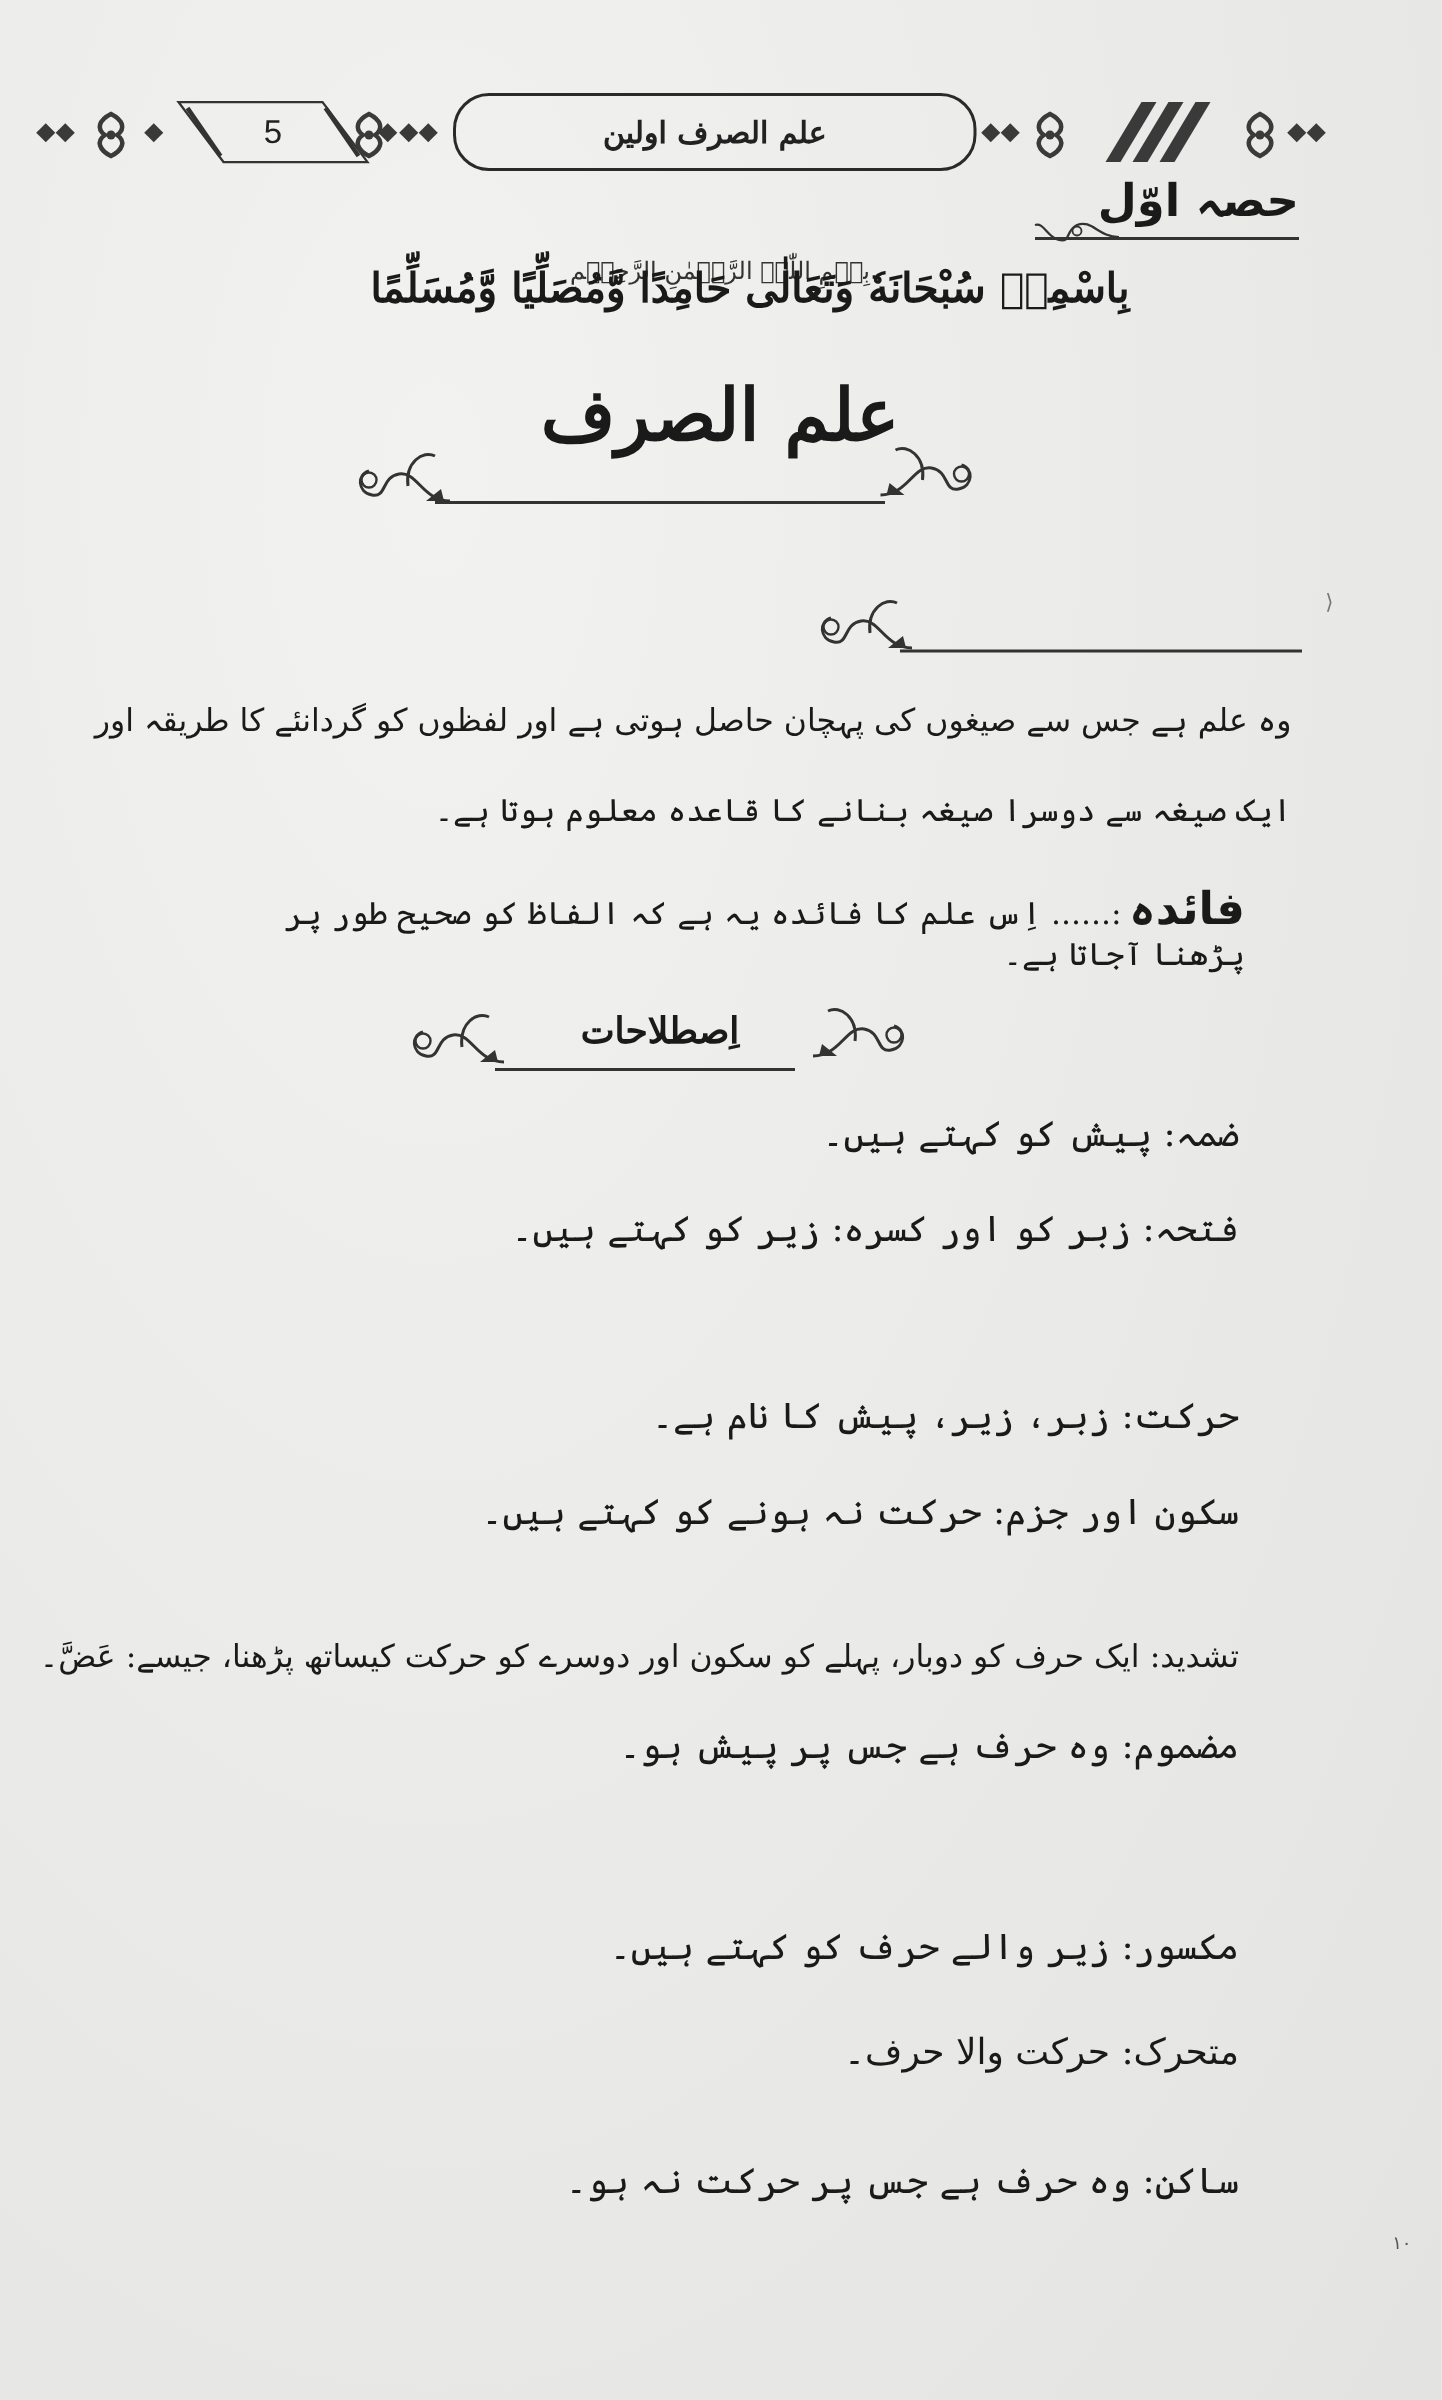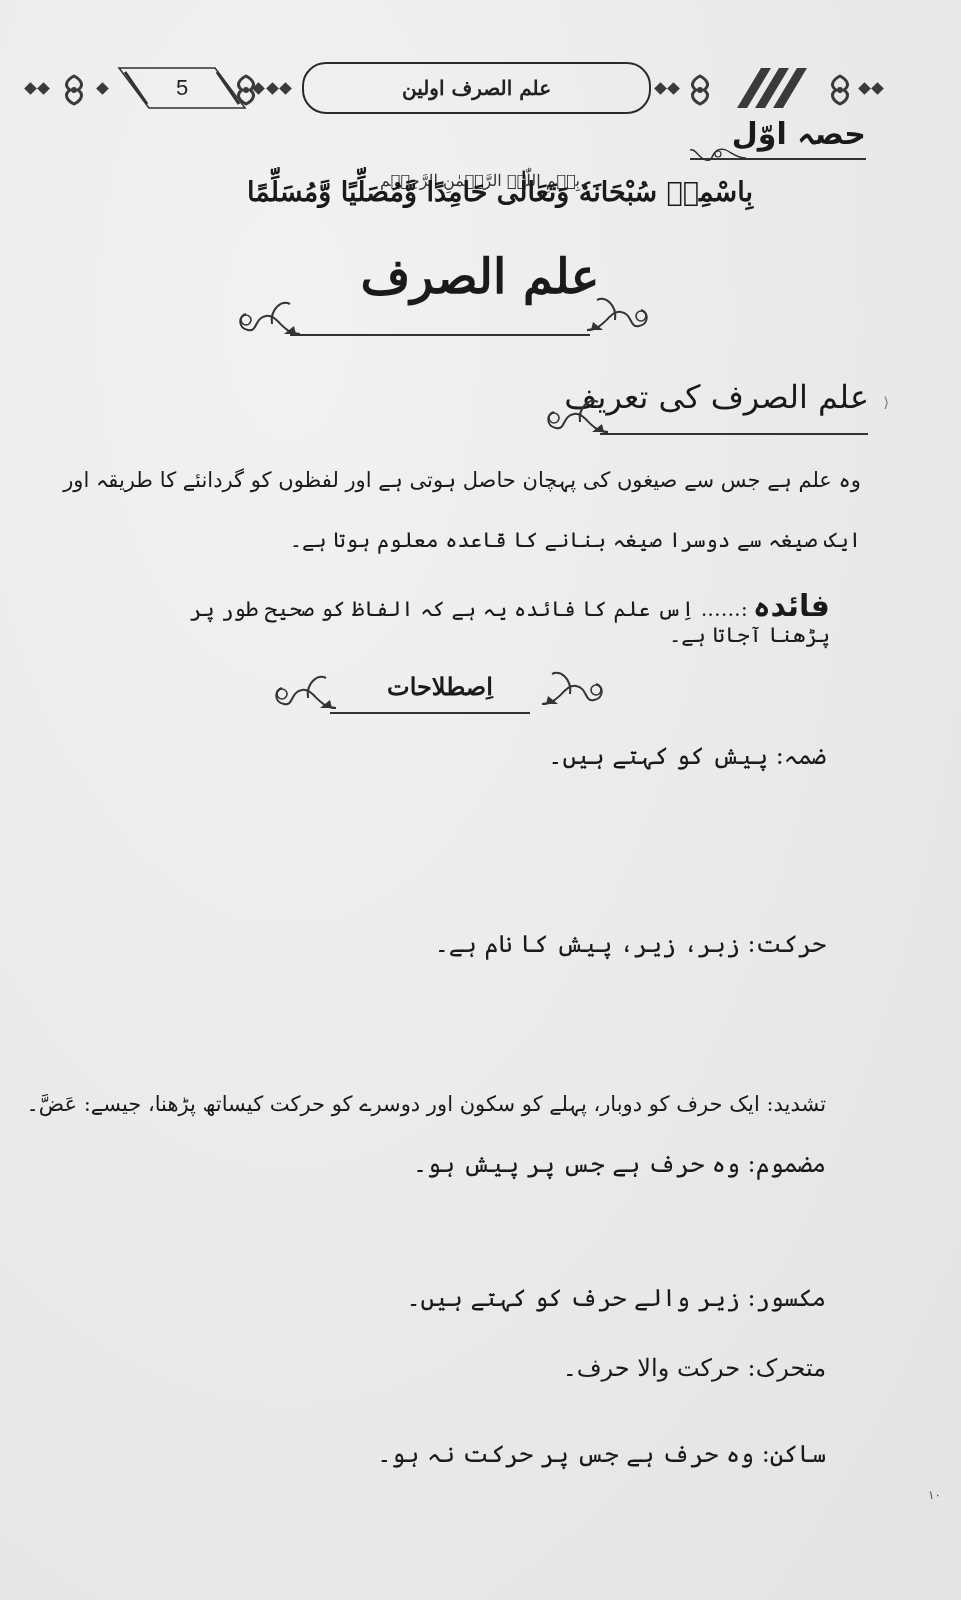--- a/index.html
+++ b/index.html
@@ -180,21 +180,20 @@
     <path d="M52 40 L62 32 L64 40 Z" fill="#333"></path>
   </svg>
   <div class="title-rule"></div>
   <svg class="orn" style="left:585px;top:290px;transform:scaleX(-1)" viewBox="0 0 70 46">
     <path d="M68 40 C50 40 46 20 34 22 C22 24 26 38 16 36 C6 34 6 22 14 20" fill="none" stroke="#333" stroke-width="2"></path>
     <circle cx="14" cy="26" r="5" fill="none" stroke="#333" stroke-width="1.6"></circle>
     <path d="M40 30 C38 14 50 6 58 10" fill="none" stroke="#333" stroke-width="2"></path>
     <path d="M52 40 L62 32 L64 40 Z" fill="#333"></path>
   </svg>
 
-  <div class="section-heading rtl">علم الصرف کی تعریف</div>
   <svg class="orn" style="left:540px;top:392px" viewBox="0 0 70 46">
     <path d="M68 40 C50 40 46 20 34 22 C22 24 26 38 16 36 C6 34 6 22 14 20" fill="none" stroke="#333" stroke-width="2"></path>
     <circle cx="14" cy="26" r="5" fill="none" stroke="#333" stroke-width="1.6"></circle>
     <path d="M40 30 C38 14 50 6 58 10" fill="none" stroke="#333" stroke-width="2"></path>
     <path d="M52 40 L62 32 L64 40 Z" fill="#333"></path>
   </svg>
   <div class="section-rule"></div>
   <div class="edge-mark">⟩</div>
 
   <div class="para para-full rtl" style="top:468px;padding-right:0;left:20px;right:100px;">وہ علم ہے جس سے صیغوں کی پہچان حاصل ہوتی ہے اور لفظوں کو گردانئے کا طریقہ اور</div>
@@ -216,23 +215,29 @@
   <svg class="orn" style="left:540px;top:664px;transform:scaleX(-1)" viewBox="0 0 70 46">
     <path d="M68 40 C50 40 46 20 34 22 C22 24 26 38 16 36 C6 34 6 22 14 20" fill="none" stroke="#333" stroke-width="2"></path>
     <circle cx="14" cy="26" r="5" fill="none" stroke="#333" stroke-width="1.6"></circle>
     <path d="M40 30 C38 14 50 6 58 10" fill="none" stroke="#333" stroke-width="2"></path>
     <path d="M52 40 L62 32 L64 40 Z" fill="#333"></path>
   </svg>
 
   <div class="term rtl" style="top:742px">
     <span class="term-name">ضمہ</span>: <span>پیش کو کہتے ہیں۔</span>
   </div>
+  <div class="term rtl" style="top:805px">
+    <span class="term-name">فتحہ</span>: <span>زبر کو اور کسرہ: زیر کو کہتے ہیں۔</span>
+  </div>
   <div class="term rtl" style="top:930px">
     <span class="term-name">حرکت</span>: <span>زبر، زیر، پیش کا نام ہے۔</span>
   </div>
+  <div class="term rtl" style="top:994px">
+    <span class="term-name">سکون اور جزم</span>: <span>حرکت نہ ہونے کو کہتے ہیں۔</span>
+  </div>
   <div class="term rtl" style="top:1092px;font-size:21px">
     <span class="term-name">تشدید</span>: <span>ایک حرف کو دوبار، پہلے کو سکون اور دوسرے کو حرکت کیساتھ پڑھنا، جیسے: عَضَّ۔</span>
   </div>
   <div class="term rtl" style="top:1150px">
     <span class="term-name">مضموم</span>: <span>وہ حرف ہے جس پر پیش ہو۔</span>
   </div>
   <div class="term rtl" style="top:1284px">
     <span class="term-name">مکسور</span>: <span>زیر والے حرف کو کہتے ہیں۔</span>
   </div>
   <div class="term rtl" style="top:1354px">

